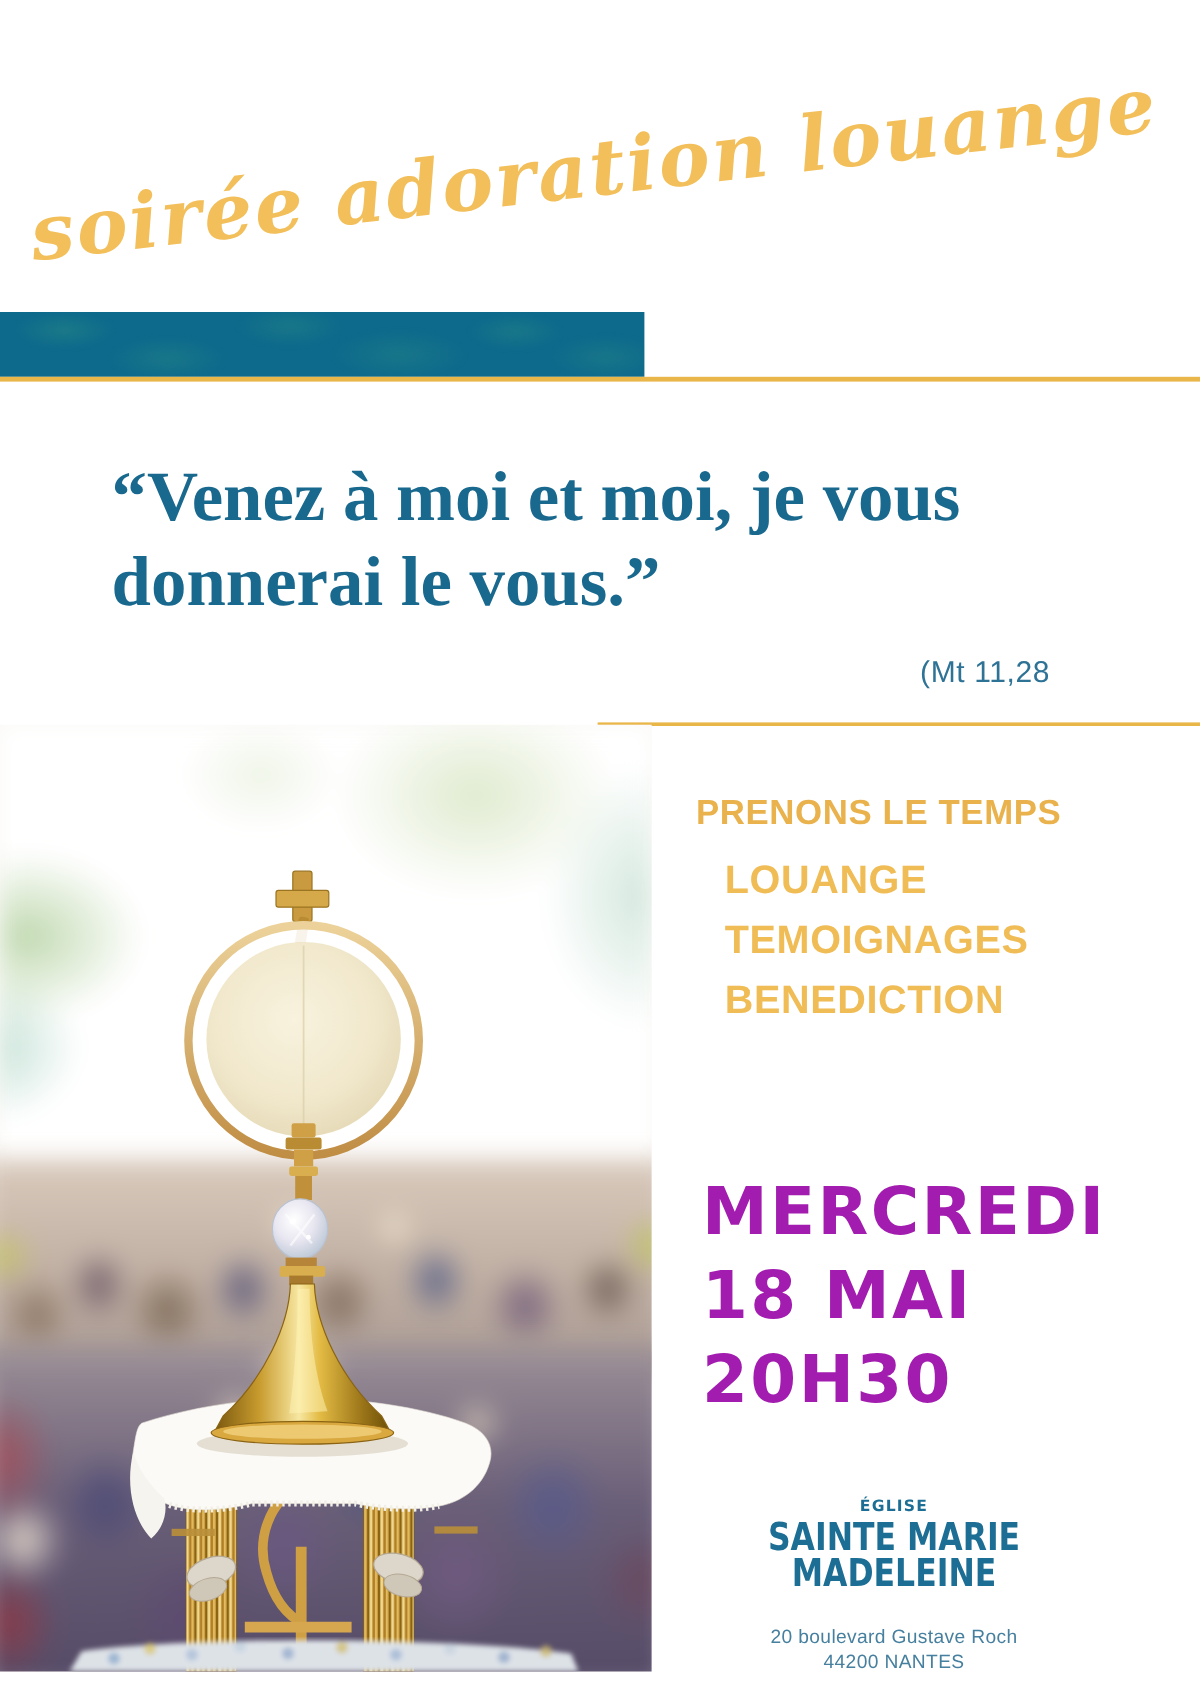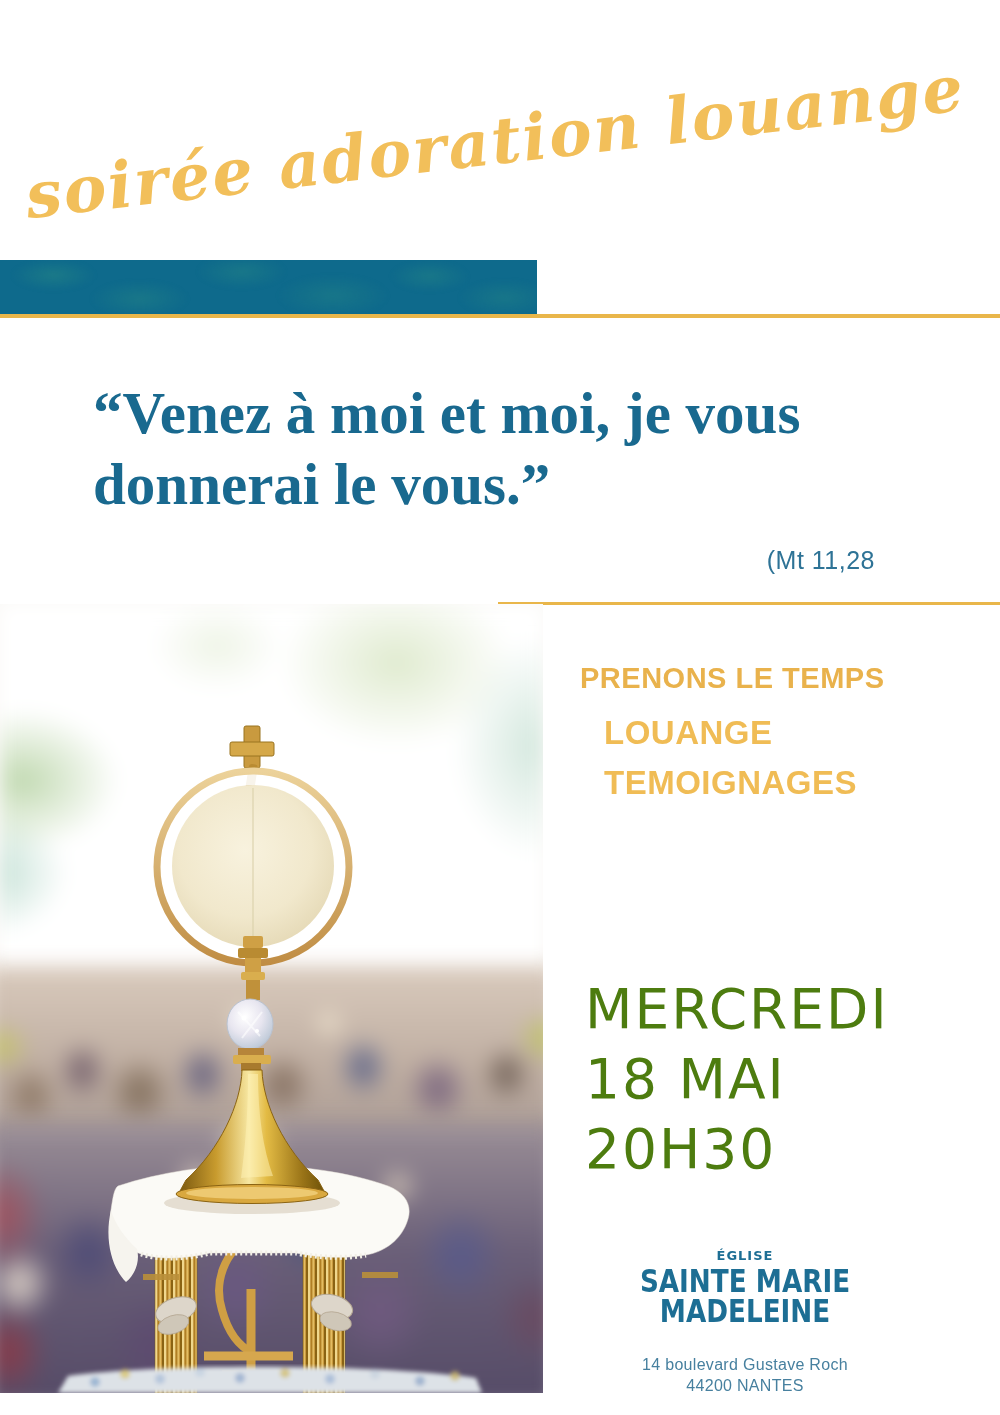--- a/index.html
+++ b/index.html
@@ -53,22 +53,22 @@
     position:absolute; left:580px; top:662px;
     font-size:29px; font-weight:bold; color:#E9B24C; letter-spacing:0.5px;
   }
   .program { position:absolute; left:580px; top:708px;margin-left:24px; }
   .program-item {
     font-size:33px; font-weight:bold; color:#F0BC55;
     line-height:50px; letter-spacing:0.5px;
   }
   .event-date {
     position:absolute; left:585px; top:974px;
-    font-family:"DejaVu Sans", sans-serif; font-weight:normal;
-    font-size:55px; line-height:70px; color:#4d7c0f; letter-spacing:2px;
+    font-family:"DejaVu Sans", sans-serif; font-weight:bold;
+    font-size:55px; line-height:70px; color:#a21caf; letter-spacing:2px;
   }
   .church-logo {
     position:absolute; left:540px; top:1246px; width:410px; text-align:center;
     color:#1D6E94; font-family:"DejaVu Sans", sans-serif; font-weight:bold;
   }
   .church-label { font-size:13px; letter-spacing:1px; line-height:20px; }
   .church-name  { font-size:32px; line-height:30px; transform:scaleX(.82); transform-origin:50% 50%; }
   .address {
     position:absolute; left:540px; top:1354px; width:410px; text-align:center;
     font-size:16px; line-height:21px; color:#47809F; letter-spacing:0.3px;
@@ -267,32 +267,33 @@
         <circle cx="455" cy="772" r="5" fill="#ccb868" opacity="0.75"></circle>
       </g>
     </svg>
   </div>
 
   <div class="tagline">PRENONS LE TEMPS</div>
 
   <div class="program">
     <div class="program-item">LOUANGE</div>
     <div class="program-item">TEMOIGNAGES</div>
+    <div class="program-item">BENEDICTION</div>
   </div>
 
   <div class="event-date">
     <div>MERCREDI</div>
     <div>18 MAI</div>
     <div>20H30</div>
   </div>
 
   <div class="church-logo">
     <div class="church-label">ÉGLISE</div>
     <div class="church-name">SAINTE MARIE</div>
     <div class="church-name">MADELEINE</div>
   </div>
 
   <div class="address">
-    <div>14 boulevard Gustave Roch</div>
+    <div>20 boulevard Gustave Roch</div>
     <div>44200 NANTES</div>
   </div>
 
 </div>
 
 </body></html>

